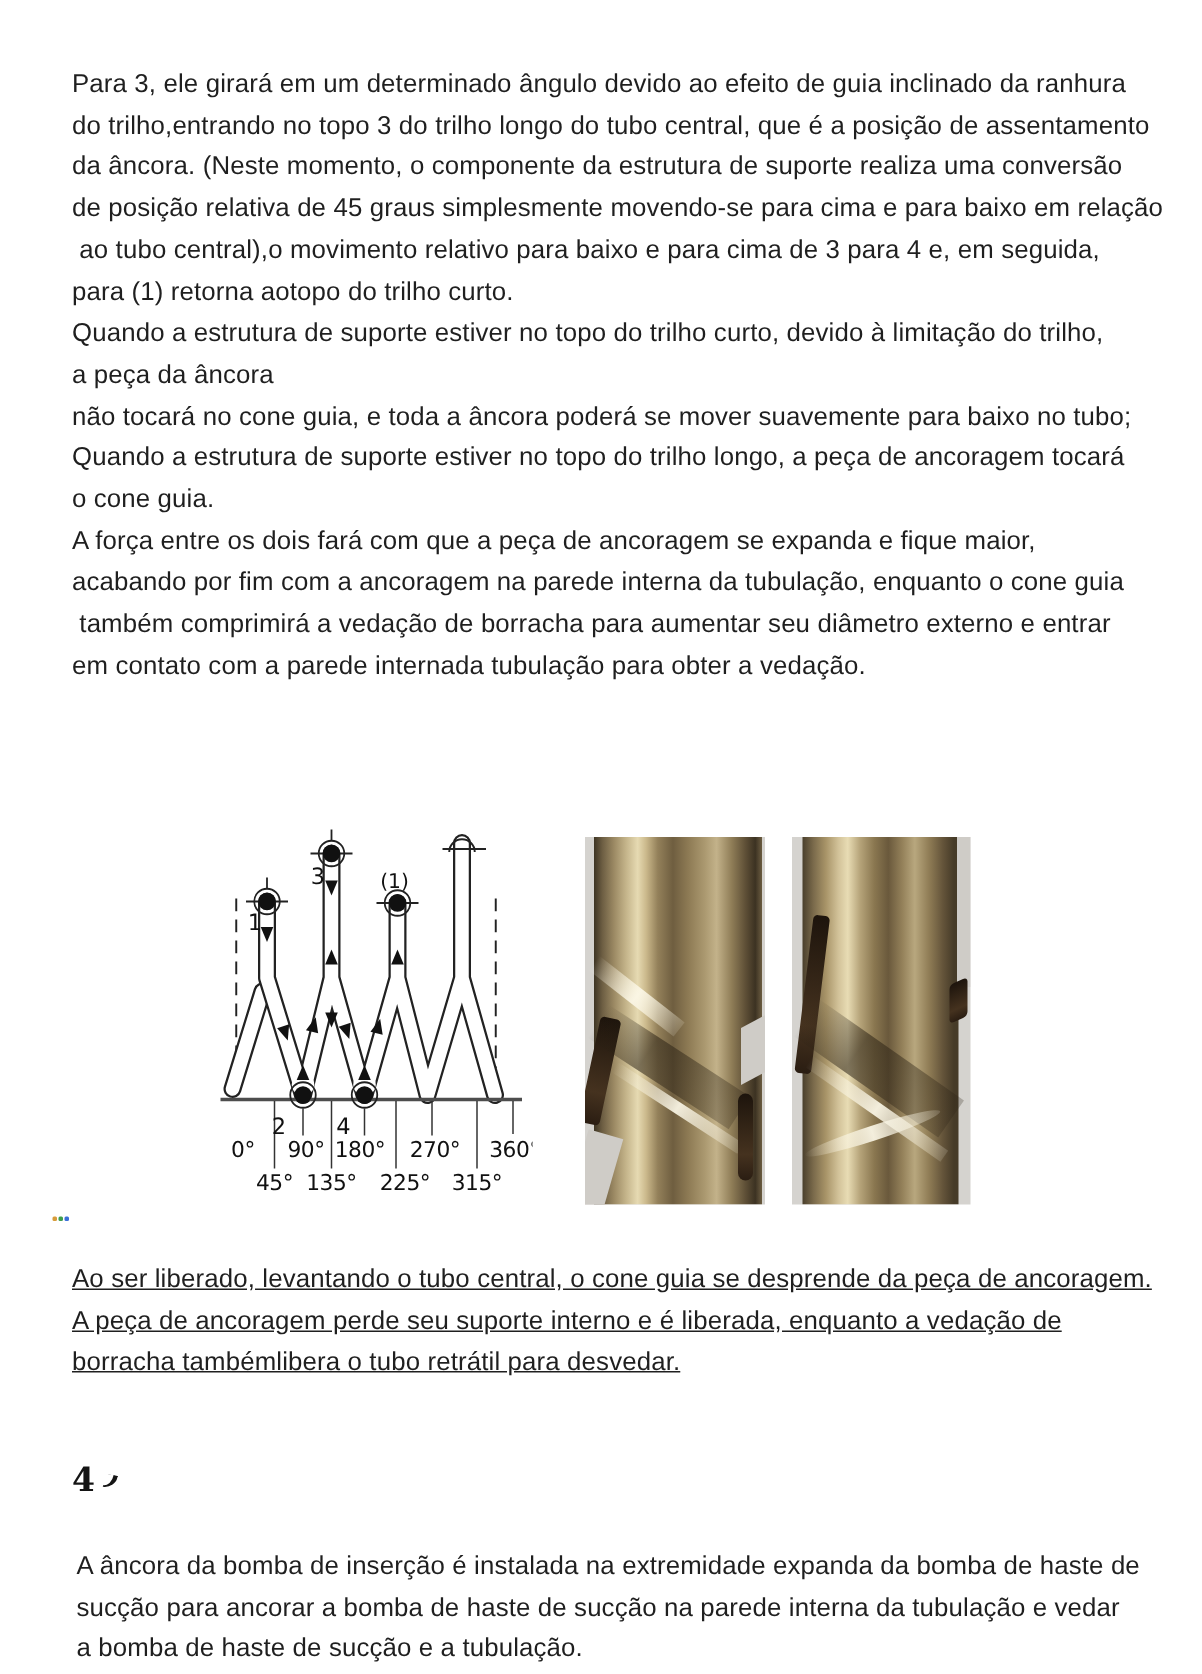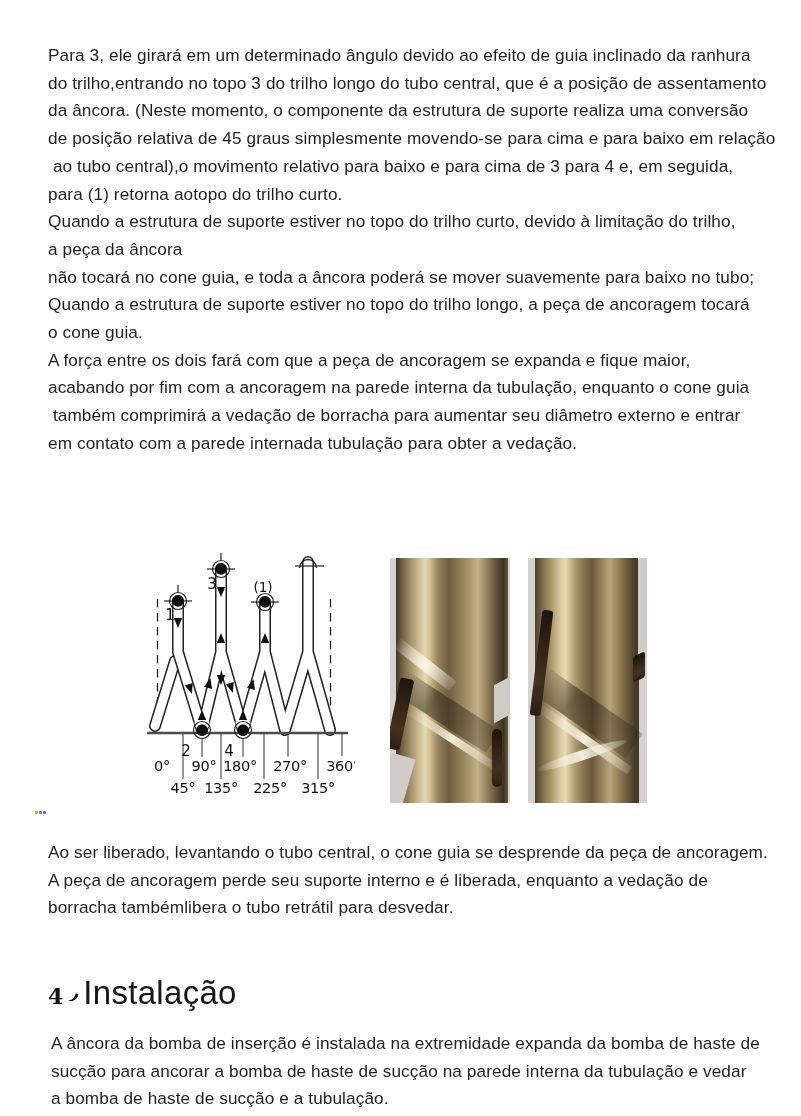--- a/index.html
+++ b/index.html
@@ -1,20 +1,20 @@
 <!DOCTYPE html>
 <html><head>
 <meta charset="utf-8">
 <style>
   html,body{margin:0;padding:0;background:#fff;}
   .page{position:relative;width:801px;height:1116px;background:#ffffff;overflow:hidden;
         font-family:"Liberation Sans","DejaVu Sans",sans-serif;color:#1f1f1f;}
   .para{position:absolute;white-space:pre;font-size:17.2px;line-height:27.7px;letter-spacing:0.1px;}
   .intro{left:48px;top:42px;width:750px;}
-  .release{left:48px;top:839px;width:750px;}
+  .release{left:48px;top:839px;width:750px;text-decoration:underline;}
   .install{left:51px;top:1030px;width:750px;}
   .heading{position:absolute;left:48px;top:974px;margin:0;display:flex;align-items:baseline;font-weight:400;}
   .hnum{font-family:"DejaVu Serif","Liberation Serif",serif;font-weight:700;font-size:22px;color:#141414;}
   .hcomma{display:inline-block;position:relative;width:15px;height:12px;margin:0 3px 0 2px;}
   .hcomma::after{content:"";position:absolute;left:4px;bottom:2px;width:6px;height:8px;
         border-right:3px solid #151515;border-bottom:1px solid #151515;
         border-bottom-right-radius:9px;transform:rotate(10deg);}
   .htitle{font-size:33px;color:#161616;letter-spacing:0.3px;}
   .diagram{position:absolute;left:140px;top:548px;}
   .dlabel{font-family:"DejaVu Sans",sans-serif;fill:#111;}
@@ -186,20 +186,19 @@
     <i style="background:#3a6fd8;"></i>
   </div>
 
   <div class="para release">Ao ser liberado, levantando o tubo central, o cone guia se desprende da peça de ancoragem.
 A peça de ancoragem perde seu suporte interno e é liberada, enquanto a vedação de
 borracha tambémlibera o tubo retrátil para desvedar.</div>
 
   <h2 class="heading">
     <span class="hnum">4</span>
     <span class="hcomma"></span>
-    <span class="htitle">Instalação</span>
   </h2>
 
   <div class="para install">A âncora da bomba de inserção é instalada na extremidade expanda da bomba de haste de
 sucção para ancorar a bomba de haste de sucção na parede interna da tubulação e vedar
 a bomba de haste de sucção e a tubulação.</div>
 
 </div>
 
 </body></html>

